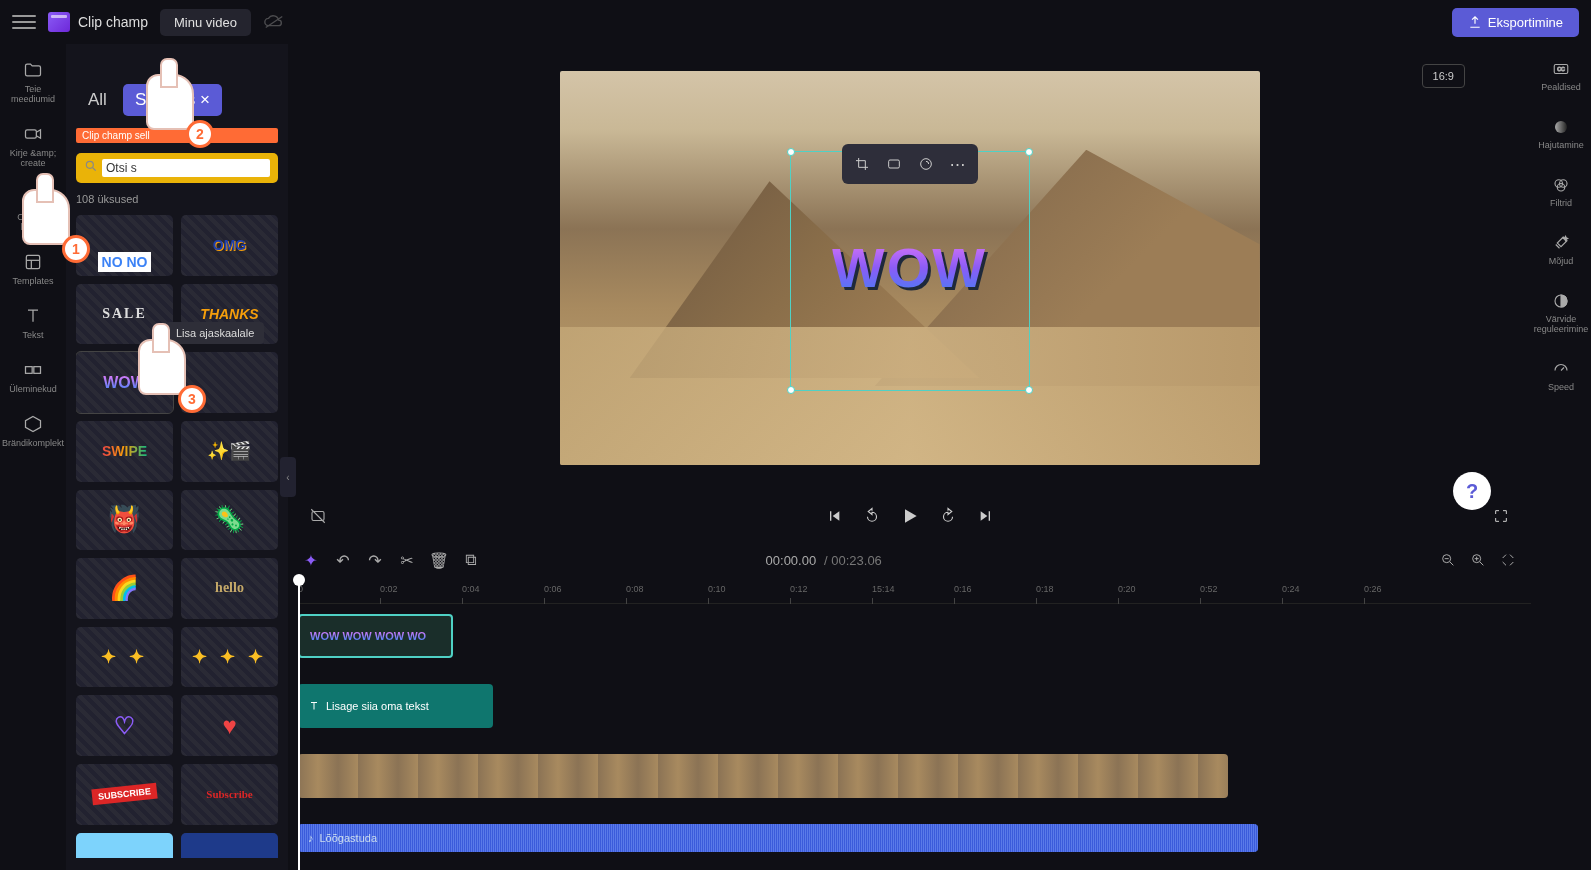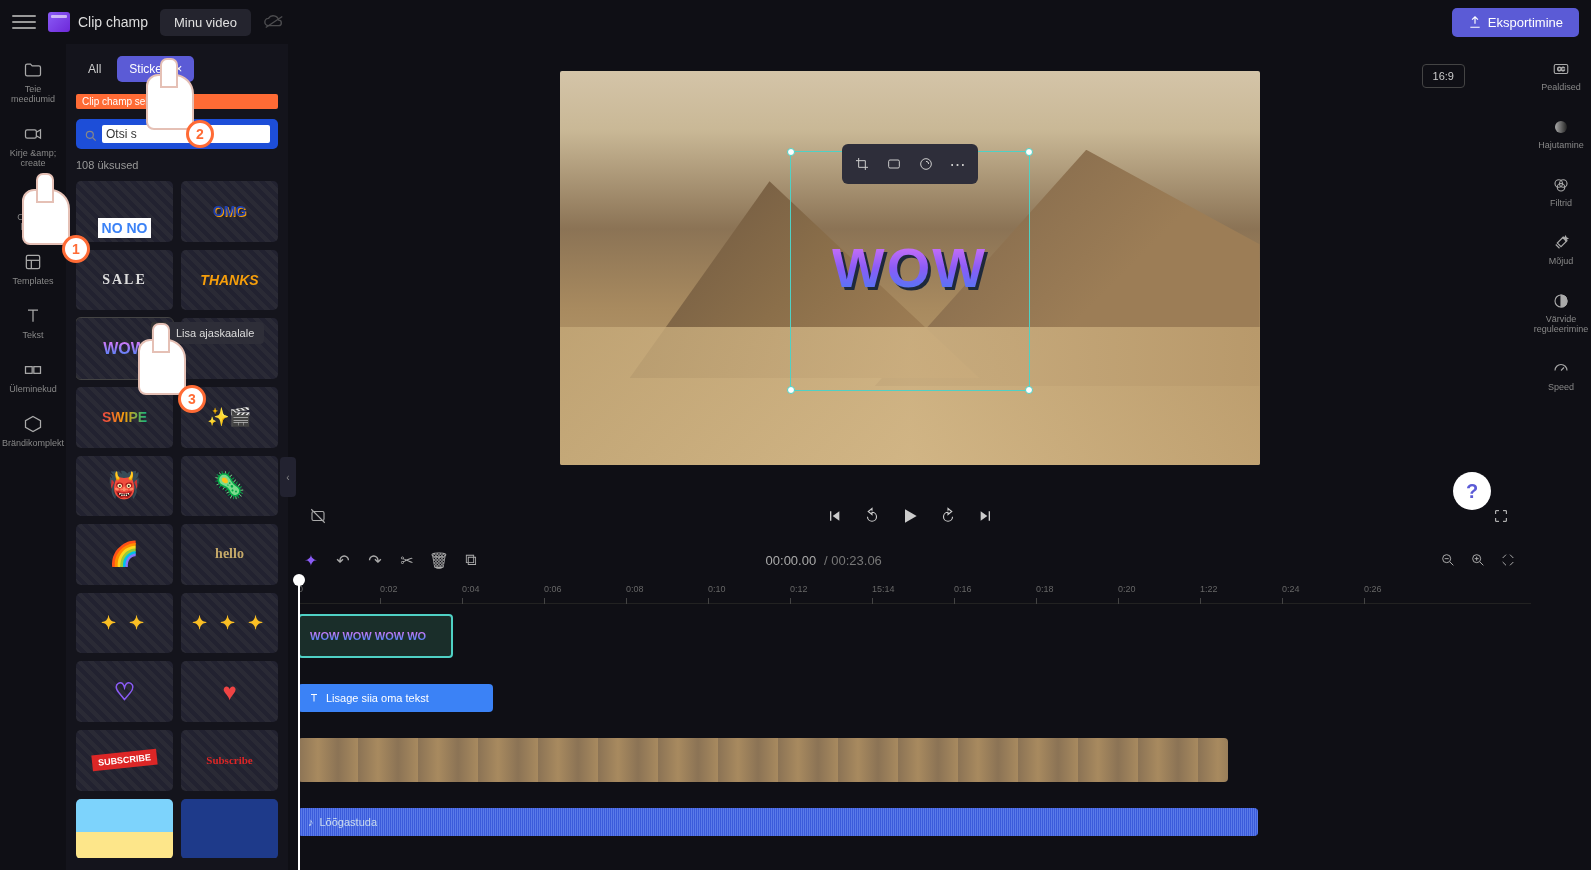--- a/index.html
+++ b/index.html
@@ -23,24 +23,24 @@
 .main { flex: 1; display: flex; overflow: hidden; }
 
 
 .left-rail { width: 66px; background: #0f0f15; display: flex; flex-direction: column; align-items: center; padding-top: 16px; gap: 20px; font-size: 9px; color: #888; }
 .rail-item { display: flex; flex-direction: column; align-items: center; gap: 4px; cursor: pointer; text-align: center; padding: 0 4px; }
 .rail-item svg { width: 20px; height: 20px; }
 
 
 .content-panel { width: 222px; background: #14141c; display: flex; flex-direction: column; padding: 12px 10px; gap: 10px; position: relative; }
 .filter-tabs { display: flex; gap: 4px; }
-.filter-tab { padding: 6px 12px; border-radius: 5px; font-size: 12px; cursor: pointer; color: #ccc; }
+.filter-tab { padding: 6px 12px; border-radius: 5px; font-size: 17px; cursor: pointer; color: #ccc; margin-top: 28px; }
 .filter-tab.active { background: #5b5bd6; color: #fff; }
 .badge { background: #ff6b35; color: #fff; font-size: 10px; padding: 2px 6px; border-radius: 2px; display: inline-block; margin-top: 2px; }
-.search-box { display: flex; align-items: flex-end; background: #1d4ed8; border-radius: 5px; padding: 6px 8px; gap: 4px; }
+.search-box { display: flex; align-items: flex-start; background: #eab308; border-radius: 5px; padding: 6px 8px; gap: 4px; }
 .search-box input { background: transparent; border: none; outline: none; color: #ddd; font-size: 12px; flex: 1; }
 .search-box input::placeholder { color: #666; }
 .result-count { font-size: 11px; color: #999; }
 .sticker-grid { display: grid; grid-template-columns: 1fr 1fr; gap: 8px; overflow-y: auto; flex: 1; }
 .sticker { aspect-ratio: 16/10; border-radius: 5px; display: flex; align-items: center; justify-content: center; font-weight: bold; font-size: 14px; position: relative; cursor: pointer; background-image: linear-gradient(45deg, #2a2a35 25%, #222230 25%, #222230 50%, #2a2a35 50%, #2a2a35 75%, #222230 75%); background-size: 12px 12px; }
 .sticker.highlight { outline: 1px solid #444; }
 .sticker-more { position: absolute; top: 4px; right: 4px; width: 18px; height: 18px; background: #333; border-radius: 3px; display: flex; align-items: center; justify-content: center; color: #aaa; font-size: 12px; }
 
 
 .pointer { position: absolute; z-index: 50; width: 60px; height: 70px; }
@@ -84,21 +84,21 @@
 .zoom-controls { display: flex; gap: 12px; margin-left: auto; }
 .ruler { height: 24px; position: relative; border-bottom: 1px solid #222; margin-left: 10px; }
 .ruler-tick { position: absolute; top: 4px; font-size: 9px; color: #666; }
 .ruler-tick::before { content: ''; position: absolute; left: 0; top: 14px; width: 1px; height: 6px; background: #444; }
 .playhead { position: absolute; left: 10px; top: 0; width: 2px; height: 300px; background: #fff; z-index: 20; }
 .playhead::before { content: ''; position: absolute; top: -6px; left: -5px; width: 12px; height: 12px; background: #fff; border-radius: 50%; }
 .tracks { flex: 1; padding: 10px 0 10px 10px; display: flex; flex-direction: column; gap: 26px; position: relative; overflow: hidden; }
 .track-clip { height: 44px; border-radius: 4px; display: flex; align-items: center; padding: 0 10px; font-size: 11px; color: #fff; gap: 6px; overflow: hidden; }
 .clip-sticker { width: 155px; background: linear-gradient(90deg, #1a2e2a, #1a2e2a); border: 2px solid #4fd1c5; position: relative; }
 .clip-sticker-inner { display: flex; gap: 2px; font-size: 11px; font-weight: bold; }
-.clip-text { width: 195px; height: 28px; background: #3b82f6; }
+.clip-text { width: 195px; height: 44px; background: #0f766e; }
 .clip-video { width: 930px; height: 44px; background: linear-gradient(90deg, #8b7355, #a88a5f, #8b7355, #a88a5f); background-size: 60px 100%; border-radius: 4px; }
 .clip-audio { width: 960px; height: 28px; background: #3b5bdb; display: flex; align-items: center; padding: 0 10px; gap: 6px; font-size: 11px; color: #cde; border-radius: 4px; position: relative; overflow: hidden; }
 .waveform { position: absolute; inset: 0; opacity: 0.4; background-image: repeating-linear-gradient(90deg, transparent 0, transparent 1px, #88aaff 1px, #88aaff 2px); }
 .clip-audio span { position: relative; z-index: 1; }
 
 .help-btn { position: fixed; bottom: 360px; right: 100px; width: 38px; height: 38px; border-radius: 50%; background: #fff; color: #5b5bd6; font-weight: bold; font-size: 20px; display: flex; align-items: center; justify-content: center; cursor: pointer; z-index: 30; }
 
 .panel-collapse { position: absolute; right: -8px; top: 50%; width: 16px; height: 40px; background: #222230; border-radius: 4px; display: flex; align-items: center; justify-content: center; color: #888; cursor: pointer; font-size: 10px; z-index: 5; }
 
 
@@ -412,21 +412,21 @@
             <div class="ruler-tick" style="left: 82px;">0:02</div>
             <div class="ruler-tick" style="left: 164px;">0:04</div>
             <div class="ruler-tick" style="left: 246px;">0:06</div>
             <div class="ruler-tick" style="left: 328px;">0:08</div>
             <div class="ruler-tick" style="left: 410px;">0:10</div>
             <div class="ruler-tick" style="left: 492px;">0:12</div>
             <div class="ruler-tick" style="left: 574px;">15:14</div>
             <div class="ruler-tick" style="left: 656px;">0:16</div>
             <div class="ruler-tick" style="left: 738px;">0:18</div>
             <div class="ruler-tick" style="left: 820px;">0:20</div>
-            <div class="ruler-tick" style="left: 902px;">1:22</div>
+            <div class="ruler-tick" style="left: 902px;">0:52</div>
             <div class="ruler-tick" style="left: 984px;">0:24</div>
             <div class="ruler-tick" style="left: 1066px;">0:26</div>
           </div>
         <div class="playhead"></div>
         <div class="tracks">
           <div class="track-clip clip-sticker">
             <div class="clip-sticker-inner" style="background:linear-gradient(180deg,#e879f9,#3b82f6);-webkit-background-clip:text;color:transparent;">WOW WOW WOW WO</div>
           </div>
           <div class="track-clip clip-text">
             <svg width="12" height="12" viewBox="0 0 24 24" fill="none" stroke="#fff" stroke-width="2">

